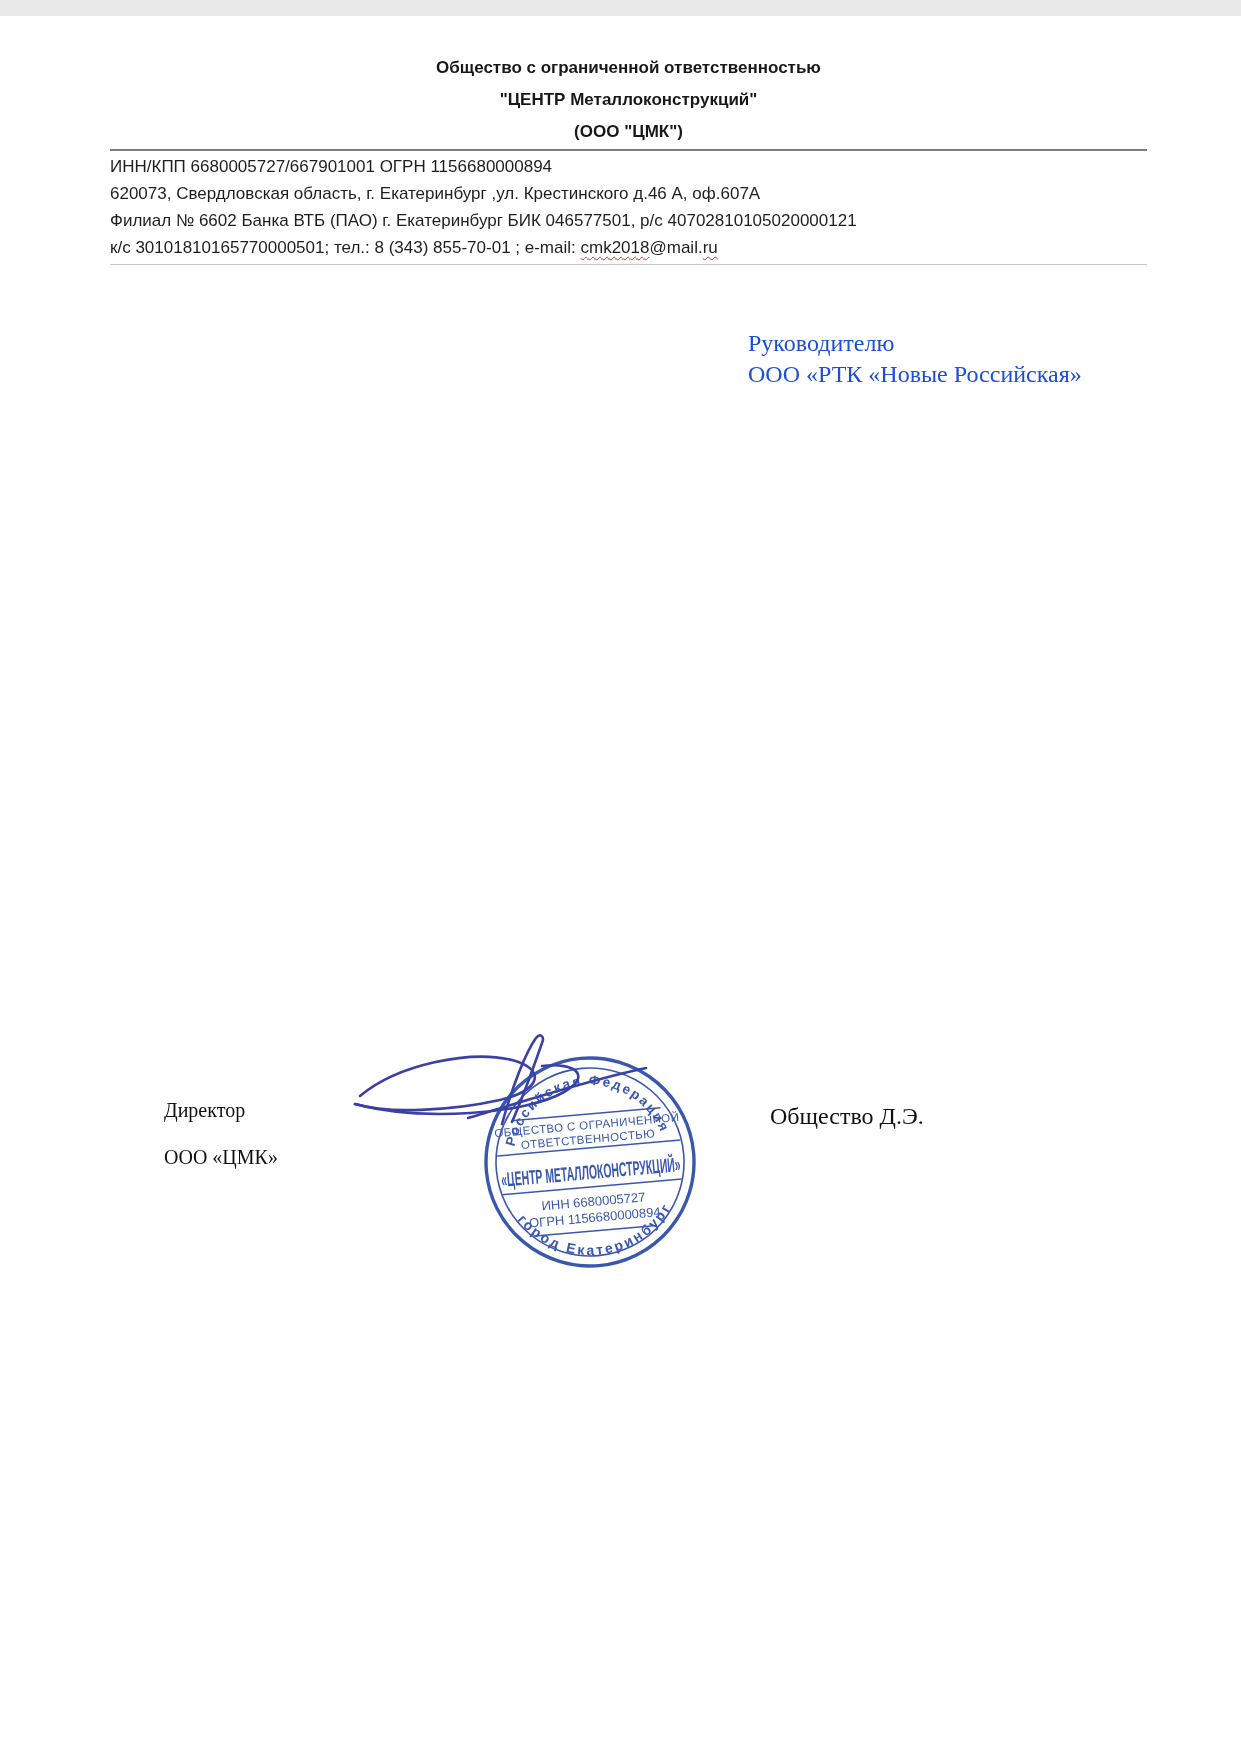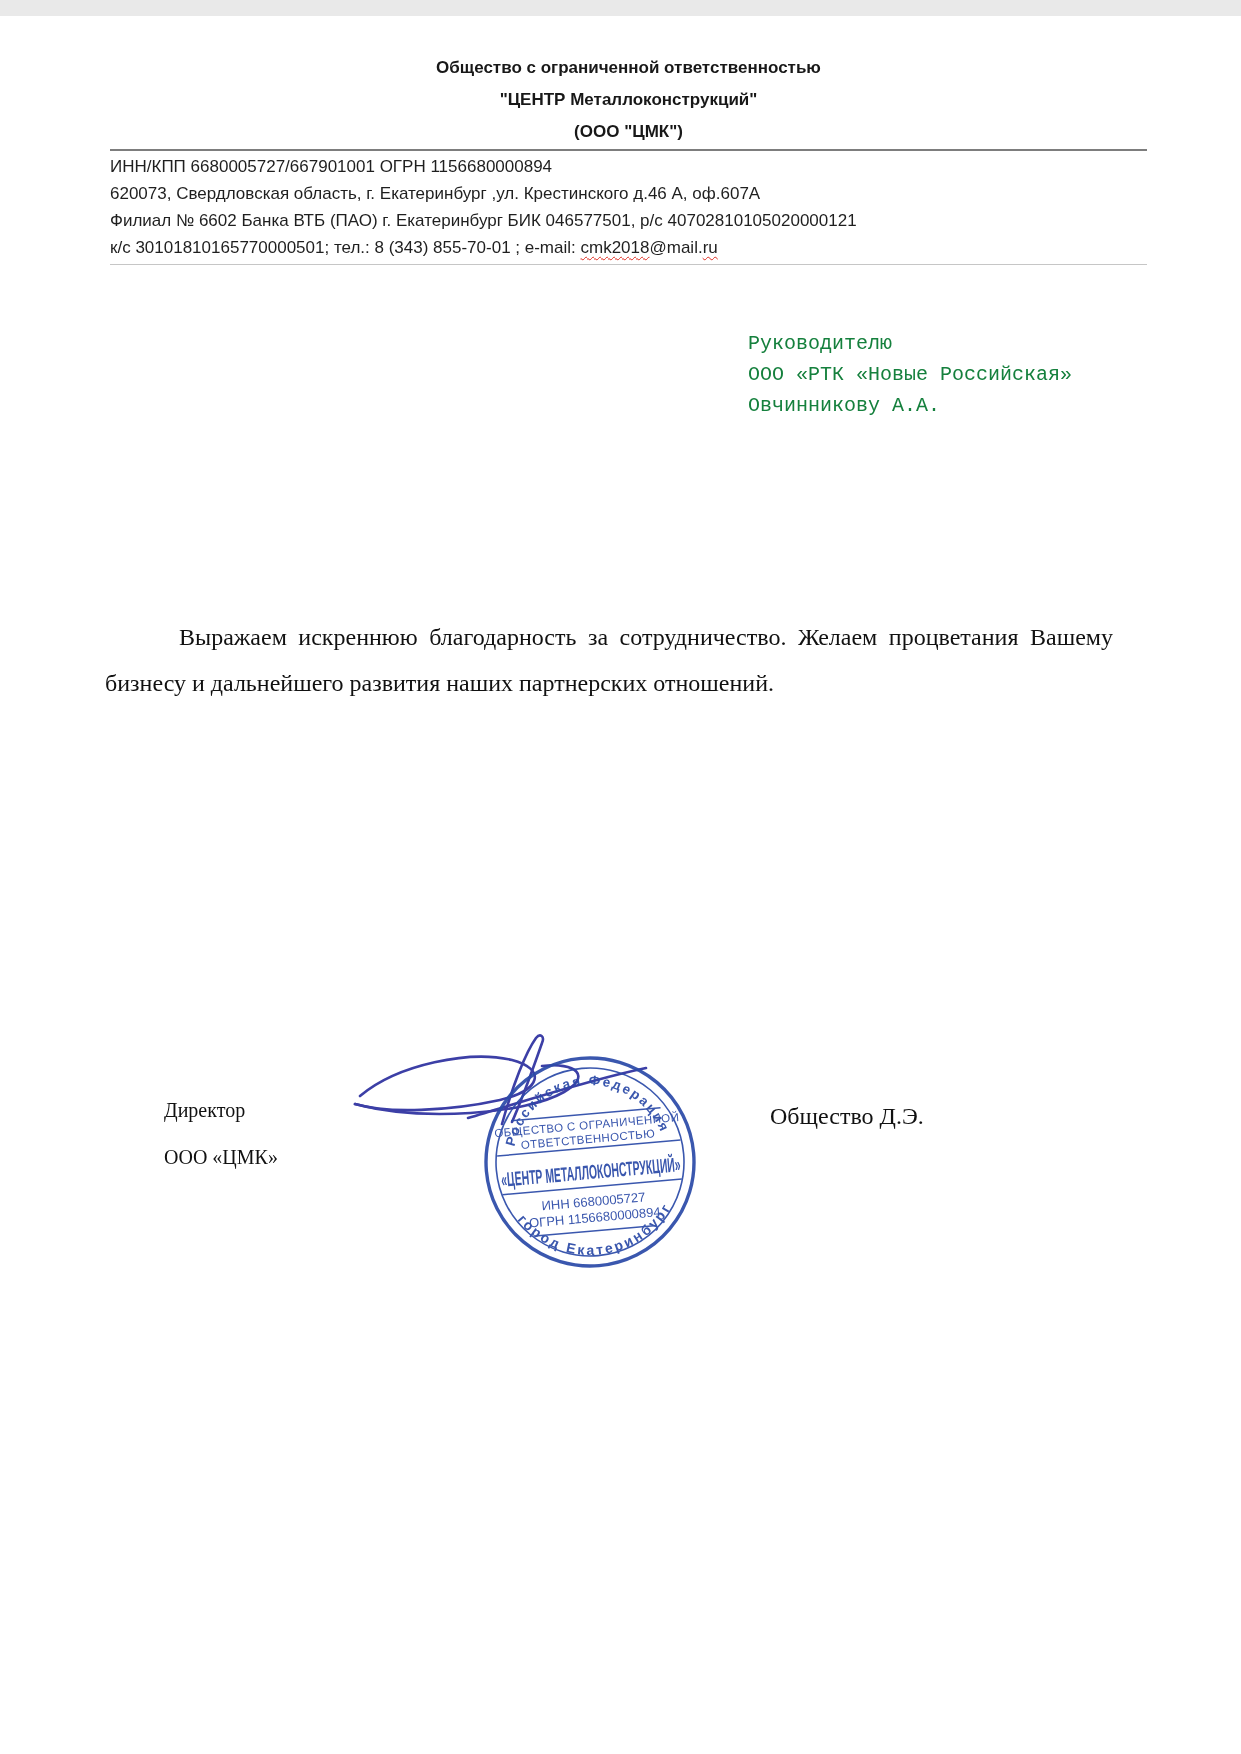--- a/index.html
+++ b/index.html
@@ -28,22 +28,22 @@
   .spell-error{
     text-decoration:underline;
     text-decoration-style:wavy;
     text-decoration-color:#e02b20;
     text-decoration-thickness:1px;
     text-underline-offset:3px;
   }
   
   .recipient{
     position:absolute;left:748px;top:312px;
-    font-family:Liberation Mono, monospace;
-    font-size:20px;line-height:31px;color:#15803d;
+    font-family:Liberation Serif, serif;
+    font-size:24px;line-height:31px;color:#1d4ed8;
     white-space:nowrap;
   }
   
   .body-par{
     position:absolute;left:105px;top:598px;width:1008px;
     font-family:"Liberation Serif", serif;
     font-size:24px;line-height:46px;color:#111;
     text-align:justify;text-indent:74px;margin:0;
   }
   
@@ -79,24 +79,22 @@
     <div>620073, Свердловская область, г. Екатеринбург ,ул. Крестинского д.46 А, оф.607А</div>
     <div>Филиал № 6602 Банка ВТБ (ПАО) г. Екатеринбург БИК 046577501, р/с 40702810105020000121</div>
     <div><span>к/с 30101810165770000501; тел.: 8 (343) 855-70-01 ; e-mail: </span><span class="spell-error">cmk2018</span><span>@mail.</span><span class="spell-error">ru</span></div>
   </div>
 
   <div class="rule rule-2"></div>
 
   <div class="recipient">
     <div>Руководителю</div>
     <div>ООО «РТК «Новые Российская»</div>
-    <div>Овчинникову А.А.</div>
   </div>
 
-  <p class="body-par">Выражаем искреннюю благодарность за сотрудничество. Желаем процветания Вашему бизнесу и дальнейшего развития наших партнерских отношений.</p>
 
   <div class="sign-left">
     <div>Директор</div>
     <div>ООО «ЦМК»</div>
   </div>
 
   <div class="sign-right">Общество Д.Э.</div>
 
   <svg class="signature-svg" viewBox="0 0 330 115">
     <g fill="none" stroke="#2c2f9f" stroke-width="2.6" stroke-linecap="round" opacity="0.92">

